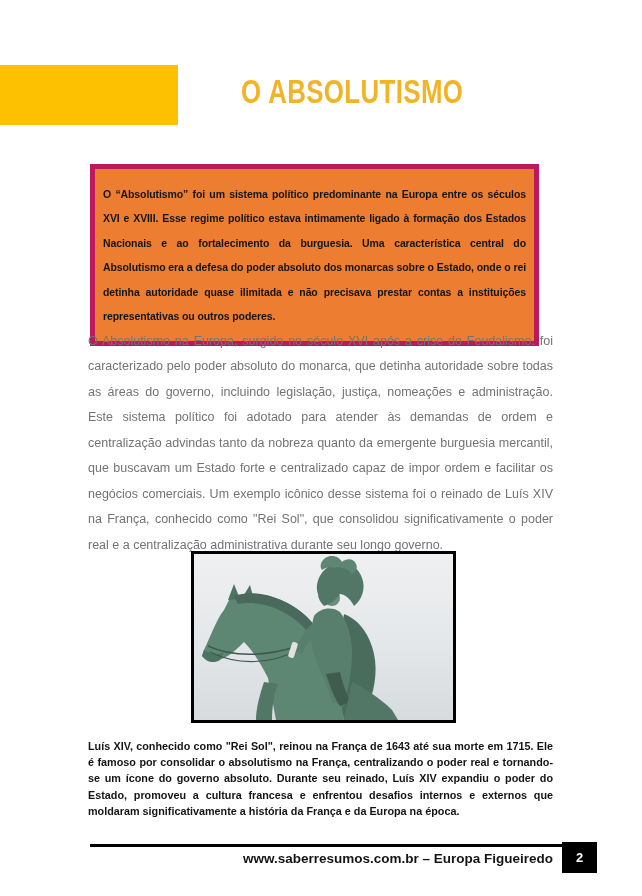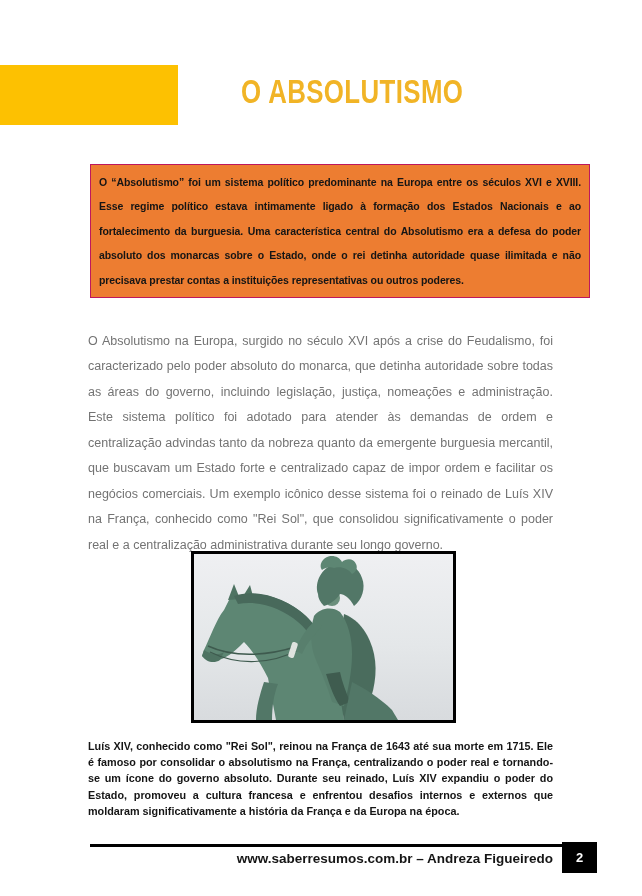--- a/index.html
+++ b/index.html
@@ -13,23 +13,23 @@
   }
   .title-wrap {
     position:absolute; left:62px; right:0; top:72px; text-align:center;
   }
   .title-text {
     display:inline-block; transform:scaleX(0.76); transform-origin:50% 50%;
     font-weight:700; font-size:34px; letter-spacing:0.5px; color:#F1B426;
     white-space:nowrap;
   }
   .highlight-box {
-    position:absolute; left:90px; top:164px; width:500px; box-sizing:border-box;
-    min-height:134px; border:1px solid #be185d; background:#ED7D31;
-    padding:5px 8px; font-weight:700; font-size:10.5px; line-height:24.4px;
+    position:absolute; left:90px; top:164px; width:449px; box-sizing:border-box;
+    min-height:134px; border:5px solid #be185d; background:#ED7D31;
+    padding:13px 8px; font-weight:700; font-size:10.5px; line-height:24.4px;
     letter-spacing:-0.1px; text-align:justify; color:#151515;
   }
   .body-par {
     position:absolute; left:88px; top:316px; width:465px;
     font-size:12.5px; line-height:25.5px; text-align:justify; color:#737373;
   }
   .figure-frame {
     position:absolute; left:191px; top:551px; width:259px; height:166px;
     border:3px solid #000; background:#E4E7E9; line-height:0;
   }
@@ -95,18 +95,18 @@
       <path fill="#5D8673" d="M128,16 C124,10 130,2 138,2 C142,2 146,4 148,8 C152,4 160,4 162,10 C164,14 162,18 158,20 C154,14 146,12 140,14 C136,12 130,14 128,16 Z"></path>
       <path fill="#3F5C4F" d="M132,120 C136,132 140,144 146,152 L156,148 C152,138 148,128 146,118 Z"></path>
       <path fill="#527767" d="M150,166 L158,128 C170,134 186,144 198,156 L204,166 Z"></path>
       <path fill="#527767" d="M70,128 C66,140 62,154 62,166 L78,166 C78,152 80,140 84,130 Z"></path>
     </svg>
   </div>
 
   <p class="caption">Luís XIV, conhecido como "Rei Sol", reinou na França de 1643 até sua morte em 1715. Ele é famoso por consolidar o absolutismo na França, centralizando o poder real e tornando-se um ícone do governo absoluto. Durante seu reinado, Luís XIV expandiu o poder do Estado, promoveu a cultura francesa e enfrentou desafios internos e externos que moldaram significativamente a história da França e da Europa na época.</p>
 
   <div class="footer-rule"></div>
-  <div class="footer-credit">www.saberresumos.com.br – Andreza Figueiredo</div>
+  <div class="footer-credit">www.saberresumos.com.br – Europa Figueiredo</div>
   <div class="page-num-box">
     <span>2</span>
   </div>
 
 </div>
 
 </body></html>

